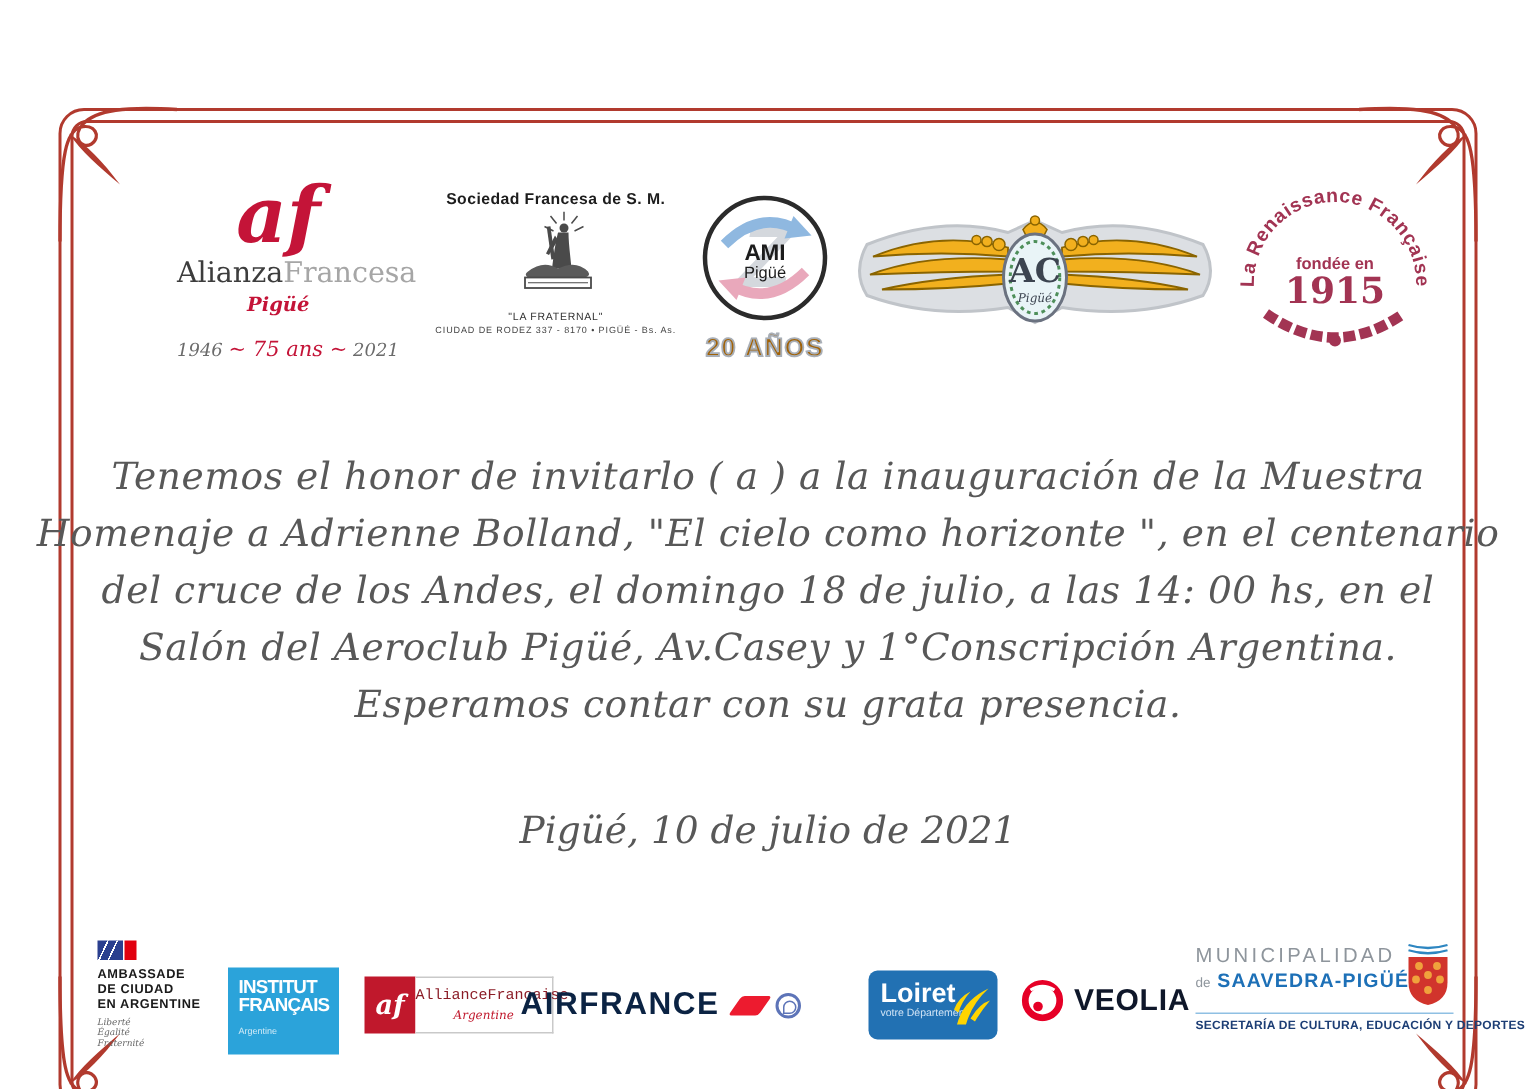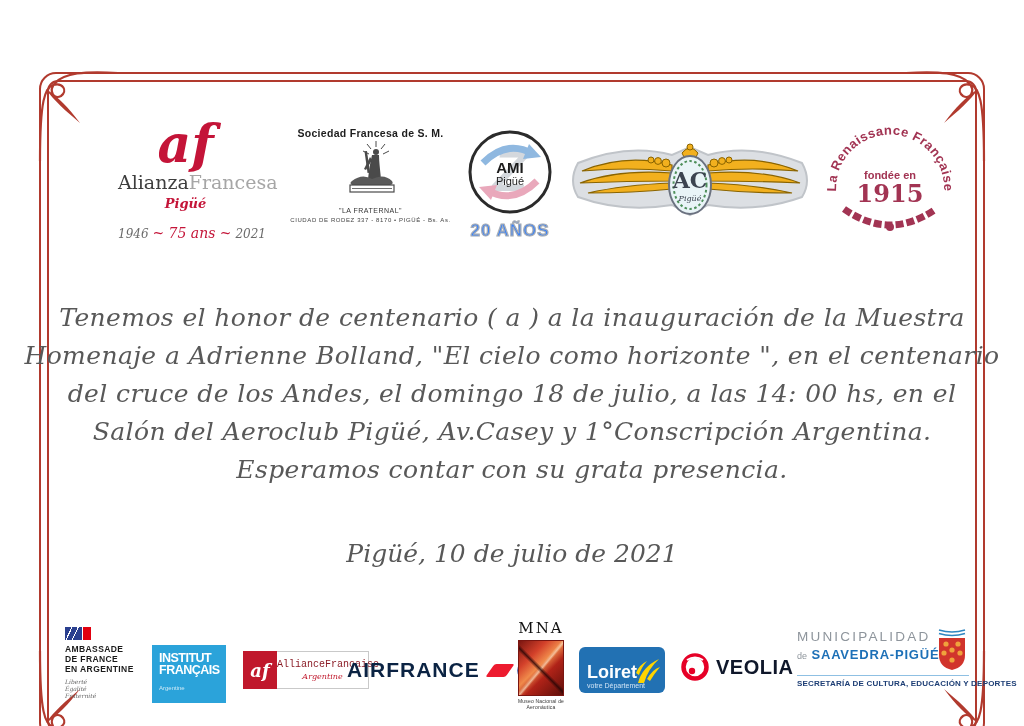--- a/index.html
+++ b/index.html
@@ -17,21 +17,21 @@
   .af-city { font-family:"DejaVu Serif", serif; font-style:italic; font-weight:bold; font-size:13px; color:#c41438; margin-top:3px; }
   .af-years { font-family:"DejaVu Serif", serif; font-style:italic; font-size:12px; color:#6b6b6b; margin-top:14px; white-space:nowrap; }
   .af-years .red { color:#c41438; font-size:14px; }
 
   .logo-sociedad { position:absolute; left:288px; top:84px; width:165px; text-align:center; }
   .soc-title { font-weight:bold; font-size:10.5px; color:#1d1d1d; letter-spacing:0.3px; }
   .soc-sub { font-size:7px; color:#333; margin-top:2px; letter-spacing:0.5px; }
   .soc-addr { font-size:6px; color:#444; margin-top:3px; letter-spacing:0.6px; white-space:nowrap; }
 
   .logo-ami { position:absolute; left:458px; top:86px; width:104px; text-align:center; }
-  .ami-badge { margin-top:2px; font-weight:800; font-size:17px; letter-spacing:1px; color:#3b82f6; -webkit-text-stroke:1.2px #a8aeb6; text-shadow:0 0 1px #a8aeb6; }
+  .ami-badge { margin-top:2px; font-weight:800; font-size:17px; letter-spacing:1px; color:#a16207; -webkit-text-stroke:1.2px #a8aeb6; text-shadow:0 0 1px #a8aeb6; }
 
   .logo-wings { position:absolute; left:568px; top:98px; width:244px; }
 
   .logo-renaissance { position:absolute; left:822px; top:74px; width:136px; }
 
   
   .invite { position:absolute; left:0; top:256px; width:1024px; text-align:center;
             font-family:"DejaVu Serif", serif; font-style:italic; color:#585858; }
   .invite .line { font-size:25px; line-height:38px; letter-spacing:0.4px; white-space:nowrap; }
   .dateline { position:absolute; left:0; top:496px; width:1024px; text-align:center;
@@ -68,21 +68,21 @@
   .sp-mna { position:absolute; left:513px; top:0; width:56px; text-align:center; }
   .mna-name { font-family:"DejaVu Serif", serif; font-size:15px; letter-spacing:2px; color:#111; }
   .mna-art { width:46px; height:56px; margin:3px auto 2px auto; border:1px solid #7a1510;
              background:linear-gradient(135deg,#7a1510 0%,#d3402a 28%,#f08a4b 46%,#b02318 62%,#5e0f0a 100%);
              position:relative; }
   .mna-art::after { content:""; position:absolute; inset:0;
              background:linear-gradient(45deg, transparent 44%, rgba(40,5,5,.8) 48%, transparent 52%),
                         linear-gradient(-50deg, transparent 46%, rgba(250,220,190,.7) 49%, transparent 53%); }
   .mna-caption { font-size:5px; color:#333; letter-spacing:0.2px; }
 
-  .sp-loiret { position:absolute; left:579px; top:28px; width:86px; height:46px; background:#2271b3; border-radius:6px; padding:16px 0 0 8px; }
+  .sp-loiret { position:absolute; left:579px; top:28px; width:86px; height:46px; background:#2271b3; border-radius:6px; padding:6px 0 0 8px; }
   .loi-name { font-weight:bold; font-size:18px; color:#fff; line-height:18px; }
   .loi-tag { font-size:7px; color:#cfe3f5; margin-top:1px; }
   .loi-leaf { position:absolute; right:4px; top:8px; }
 
   .sp-veolia { position:absolute; left:681px; top:34px; display:flex; align-items:center; }
   .veo-name { font-weight:800; font-size:20px; letter-spacing:0.5px; color:#0f172a; margin-left:7px; }
 
   .sp-muni { position:absolute; left:797px; top:10px; width:172px; }
   .muni-top { display:flex; align-items:flex-start; }
   .muni-texts { width:134px; }
@@ -197,38 +197,38 @@
         </text>
         <text x="68" y="62" font-size="11" font-weight="bold" fill="#a23453" text-anchor="middle" font-family="Liberation Sans, sans-serif">fondée en</text>
         <text x="68" y="85" font-size="24" font-weight="bold" fill="#a23453" text-anchor="middle" font-family="DejaVu Serif, serif">1915</text>
         <path d="M 22 92 Q 68 124 114 92" stroke="#a23453" stroke-width="7" fill="none" stroke-dasharray="8 3"></path>
         <circle cx="68" cy="110" r="4" fill="#a23453"></circle>
       </svg>
     </div>
   </div>
 
   <div class="invite">
-    <div class="line">Tenemos el honor de centenario ( a ) a la inauguración de la Muestra</div>
+    <div class="line">Tenemos el honor de invitarlo ( a ) a la inauguración de la Muestra</div>
     <div class="line">Homenaje a Adrienne Bolland, "El cielo como horizonte ", en el centenario</div>
     <div class="line">del cruce de los Andes, el domingo 18 de julio, a las 14: 00 hs, en el</div>
     <div class="line">Salón del Aeroclub Pigüé, Av.Casey y 1°Conscripción Argentina.</div>
     <div class="line">Esperamos contar con su grata presencia.</div>
   </div>
 
   <div class="dateline">Pigüé, 10 de julio de 2021</div>
 
   <div class="sponsors">
 
     <div class="sp-ambassade">
       <div class="amb-flag">
           <div class="b"></div>
           <div class="r"></div>
         </div>
       <div class="amb-line">AMBASSADE</div>
-      <div class="amb-line">DE FRANCE</div>
+      <div class="amb-line">DE CIUDAD</div>
       <div class="amb-line">EN ARGENTINE</div>
       <div class="amb-motto">
         <div>Liberté</div>
         <div>Égalité</div>
         <div>Fraternité</div>
       </div>
     </div>
 
     <div class="sp-institut">
       <div class="inst-l1">INSTITUT</div>
@@ -243,25 +243,20 @@
         <div class="all-country">Argentine</div>
       </div>
     </div>
 
     <div class="sp-airfrance">
       <div class="afr-name">AIRFRANCE</div>
       <div class="afr-slash"></div>
       <div class="afr-seal"></div>
     </div>
 
-    <div class="sp-mna">
-      <div class="mna-name">MNA</div>
-      <div class="mna-art"></div>
-      <div class="mna-caption">Museo Nacional de Aeronáutica</div>
-    </div>
 
     <div class="sp-loiret">
       <div class="loi-name">Loiret</div>
       <div class="loi-tag">votre Département</div>
       <svg class="loi-leaf" width="26" height="30" viewBox="0 0 26 30">
         <path d="M 3 28 Q 7 12 24 4 Q 13 14 9 28 Z" fill="#ffd400"></path>
         <path d="M 12 24 Q 18 14 25 12 Q 19 19 15 26 Z" fill="#ffd400"></path>
         <path d="M 1 18 Q 4 10 12 6 Q 6 13 4 20 Z" fill="#ffd400"></path>
       </svg>
     </div>

